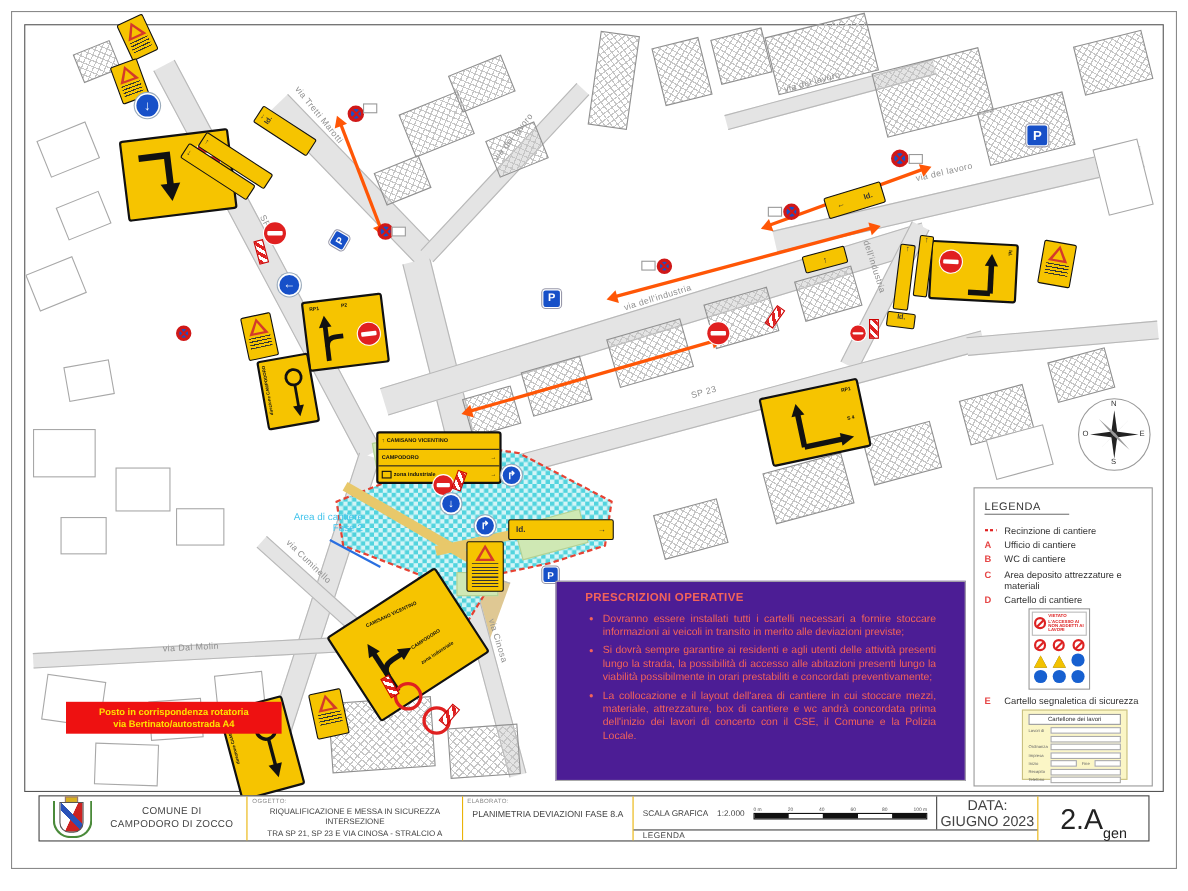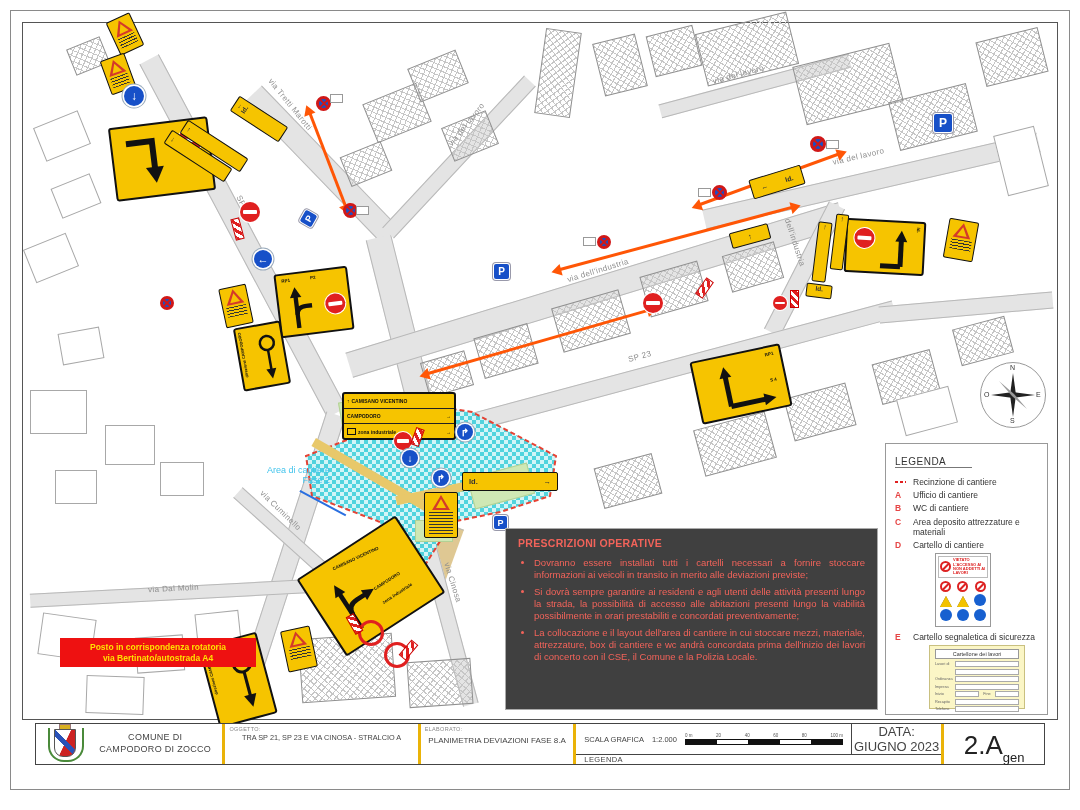--- a/index.html
+++ b/index.html
@@ -55,21 +55,21 @@
   .prow{display:flex;align-items:center;gap:2px;font-size:5px;font-weight:bold;color:#111;
         border-bottom:1px solid #222;padding:0 3px;height:15px;box-sizing:border-box;}
   .prow:last-child{border-bottom:none;}
   .zbox{width:7px;height:5px;border:1px solid #111;background:#f6c400;}
   
   .area-label{position:absolute;color:#43c4ec;font-size:9px;text-align:right;line-height:1.15;}
   .area-arrow{position:absolute;width:52px;height:1.5px;background:#2a6fe0;transform-origin:0 50%;}
   .posto{position:absolute;background:#ee1111;color:#ffe000;font-weight:bold;font-size:8.5px;
          line-height:1.25;text-align:center;padding:4px 7px;}
   
-  .presc{position:absolute;background:#404040;border:1px solid #aaa;color:#f2635a;padding:8px 12px;box-sizing:border-box;}
+  .presc{position:absolute;background:#4c1d95;border:1px solid #aaa;color:#f2635a;padding:8px 26px;box-sizing:border-box;}
   .presc h3{margin:0;font-size:10.5px;font-weight:bold;letter-spacing:.3px;}
   .presc ul{margin:8px 0 0 16px;padding:0;font-size:9.5px;line-height:1.3;}
   .presc li{margin-bottom:4px;text-align:justify;}
   
   .legend{position:absolute;background:#fff;border:1px solid #999;padding:7px 9px;box-sizing:border-box;}
   .legend h3{margin:0 0 6px;font-size:10px;font-weight:normal;letter-spacing:.5px;color:#333;
              border-bottom:1px solid #777;display:inline-block;padding-right:26px;}
   .li{display:flex;gap:7px;font-size:8.5px;color:#333;margin:3px 0;line-height:1.2;}
   .lk{color:#e64545;width:11px;font-weight:bold;flex:none;}
   .dashkey{width:11px;height:2px;margin-top:4px;flex:none;
@@ -89,21 +89,21 @@
   .ctitle{background:#fff;border:1px solid #999;font-size:5.5px;text-align:center;color:#333;padding:1px 0;margin-bottom:2px;}
   .crow{display:flex;align-items:center;gap:2px;margin-bottom:1.5px;}
   .crow b{font-size:3.8px;color:#666;font-weight:normal;width:18px;flex:none;}
   .cbox{height:4px;background:#fff;border:1px solid #aaa;flex:1;}
   
   .compass{position:absolute;width:64px;height:64px;border:1px solid #999;border-radius:50%;background:#fff;}
   .compass span{position:absolute;font-size:7px;color:#333;}
   
   .tb{position:absolute;left:35px;top:723px;width:1010px;height:42px;border:1.4px solid #444;
       display:flex;background:#fff;box-sizing:border-box;}
-  .tb .cell{border-right:3px solid #eab308;box-sizing:border-box;position:relative;}
+  .tb .cell{border-right:1px solid #eab308;box-sizing:border-box;position:relative;}
   .tb .lab{font-size:5.5px;color:#888;letter-spacing:.3px;padding:2px 4px 0;}
   .cmn{width:190px;display:flex;align-items:center;}
   .crest{width:46px;height:36px;position:relative;margin-left:6px;flex:none;}
   .wreath{position:absolute;left:6px;top:2px;width:32px;height:32px;border:2px solid #4a8a3a;border-top:none;
           border-radius:0 0 16px 16px;}
   .shield{position:absolute;left:12px;top:3px;width:20px;height:26px;border:1px solid #555;
           border-radius:0 0 9px 9px;background:linear-gradient(115deg,#fff 49%,#cc2222 51%);overflow:hidden;}
   .shield:after{content:"";position:absolute;inset:0;background:linear-gradient(45deg,transparent 42%,#2a52b8 42% 58%,transparent 58%);}
   .crown{position:absolute;left:17px;top:-2px;width:10px;height:4px;background:#d8b020;border:1px solid #977;}
   .cmn .nm{flex:1;text-align:center;font-size:9px;line-height:1.3;color:#444;letter-spacing:.3px;}
@@ -519,20 +519,21 @@
         <i class="crown abs"></i>
         <i class="shield abs"></i>
       </div>
       <div class="nm">
         <div>COMUNE DI</div>
         <div>CAMPODORO DI ZOCCO</div>
       </div>
     </div>
     <div class="cell ogg">
       <div class="lab" style="text-align:left">OGGETTO:</div>
+      <div class="v">RIQUALIFICAZIONE E MESSA IN SICUREZZA INTERSEZIONE</div>
       <div class="v">TRA SP 21, SP 23 E VIA CINOSA - STRALCIO A</div>
     </div>
     <div class="cell ela">
       <div class="lab" style="text-align:left">ELABORATO:</div>
       <div class="v">PLANIMETRIA DEVIAZIONI FASE 8.A</div>
     </div>
     <div class="cell grp">
       <div class="r1">
         <div class="scl">
           <span class="t">SCALA GRAFICA</span>

